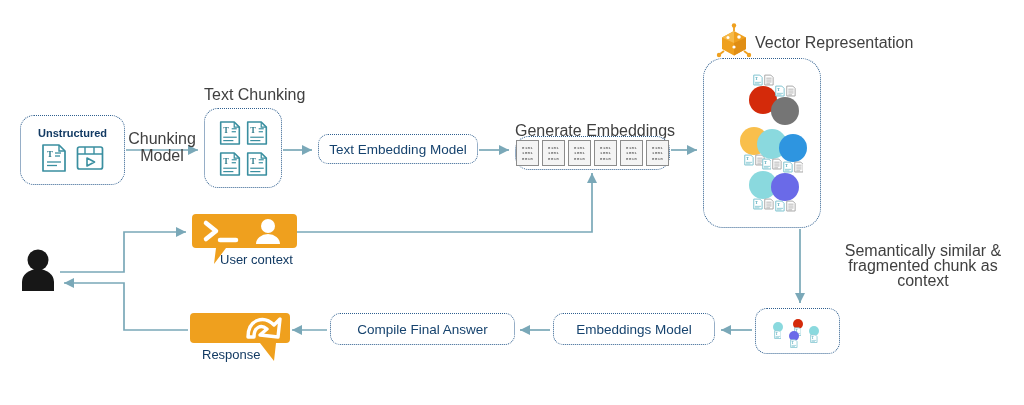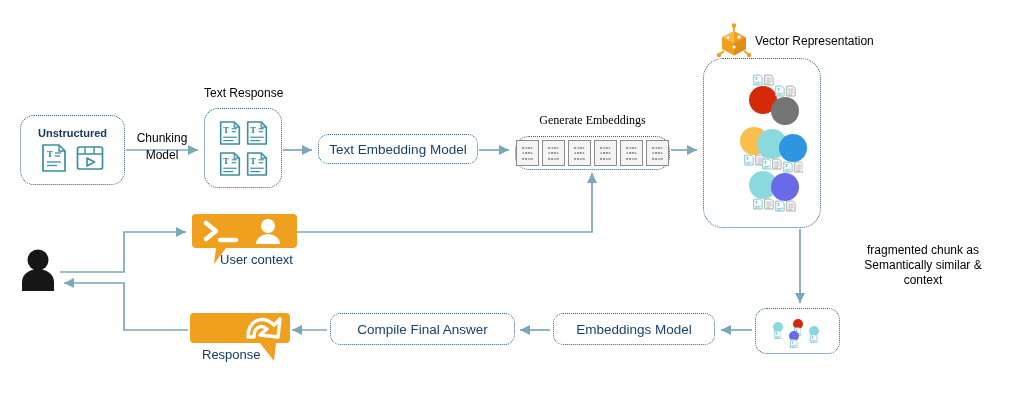--- a/index.html
+++ b/index.html
@@ -20,21 +20,21 @@
     background:#fff;
     display:flex;align-items:center;justify-content:center;
   }
   .pill{
     border:1.5px dotted #2f5f8f;
     border-radius:10px;background:#fff;
     display:flex;align-items:center;justify-content:center;
     font-size:13.5px;color:#16436e;white-space:nowrap;
   }
   .caption{
-    position:absolute;font-size:12px;color:#000000;white-space:nowrap;
+    position:absolute;font-size:16px;color:#404040;white-space:nowrap;
     text-align:center;
   }
   .caption.multi{white-space:normal;line-height:15px;}
 
   
   #unstructured{left:20px;top:115px;width:105px;height:70px;flex-direction:column;gap:4px;}
   #unstructured .lbl{font-size:11px;color:#123a63;font-weight:bold;}
   .iconrow{display:flex;gap:8px;align-items:center;}
 
   
@@ -144,21 +144,21 @@
       </svg>
       <svg width="30" height="30" viewBox="0 0 30 30">
         <rect x="2.5" y="4" width="25" height="22" rx="2" fill="#fff" stroke="#3a8fa0" stroke-width="1.7"></rect>
         <path d="M2.5,11 H27.5" stroke="#3a8fa0" stroke-width="1.5"></path>
         <path d="M10,4 V11 M19,4 V11" stroke="#3a8fa0" stroke-width="1.4"></path>
         <path d="M12,15 L19.5,19 L12,23 Z" fill="none" stroke="#3a8fa0" stroke-width="1.6" stroke-linejoin="round"></path>
       </svg>
     </span>
   </div>
 
-  <div class="caption" style="left:204px;top:86px;width:78px;">Text Response</div>
+  <div class="caption" style="left:204px;top:86px;width:78px;">Text Chunking</div>
   <div class="node dotbox" id="chunking">
     <span class="grid4">
       <svg width="22" height="26" viewBox="0 0 26 30">
           <path d="M2,2 H18 L24,8 V28 H2 Z" fill="#fff" stroke="#3a8fa0" stroke-width="1.9" stroke-linejoin="round"></path>
           <path d="M18,2 V8 H24" fill="none" stroke="#3a8fa0" stroke-width="1.5"></path>
           <text x="5" y="15" font-family="Liberation Serif, serif" font-size="10" font-weight="bold" fill="#2f7c8c">T</text>
           <g stroke="#3a8fa0" stroke-width="1.4">
             <path d="M15,10 H21"></path>
             <path d="M15,13.5 H20"></path>
             <path d="M5,20 H21"></path>
@@ -201,21 +201,21 @@
     </span>
   </div>
 
   <div class="caption" style="left:128px;top:130px;width:68px;line-height:17px;">
     <div>Chunking</div>
     <div>Model</div>
   </div>
 
   <div class="node pill" id="embmodel">Text Embedding Model</div>
 
-  <div class="caption" style="left:515px;top:113px;width:155px;font-family:Liberation Serif, serif;">Generate Embeddings</div>
+  <div class="caption" style="left:515px;top:122px;width:155px;">Generate Embeddings</div>
   <div class="node dotbox" id="genemb">
     <span class="binrow" id="binrow">
         <span class="binbox">
           <span>0101</span>
           <span>1001</span>
           <span>0010</span>
         </span>
         <span class="binbox">
           <span>0101</span>
           <span>1001</span>
@@ -399,22 +399,22 @@
             <path d="M6,10 H20"></path>
             <path d="M6,15 H20"></path>
             <path d="M6,20 H20"></path>
             <path d="M6,25 H16"></path>
           </g>
         </svg>
       </div>
     </div>
 
   <div class="caption multi" style="left:828px;top:243px;width:190px;">
+    <div>Semantically similar &amp;</div>
     <div>fragmented chunk as</div>
-    <div>Semantically similar &amp;</div>
     <div>context</div>
   </div>
 
   <div class="node dotbox" id="ctxbox"></div>
   <div id="ctxinner">
       <div class="vdot" style="left: 17.6px; top: 13.64px; width: 10px; height: 10px; background: rgb(138, 217, 222);"></div>
       <div class="docmini" style="left: 18.6px; top: 21.64px;">
         <svg width="7.6499999999999995" height="9.35" viewBox="0 0 26 30">
           <path d="M2,2 H18 L24,8 V28 H2 Z" fill="#fff" stroke="#7fc4d0" stroke-width="2.6" stroke-linejoin="round"></path>
           <text x="5" y="16" font-family="Liberation Serif, serif" font-size="12" font-weight="bold" fill="#5fb0c0">T</text>

